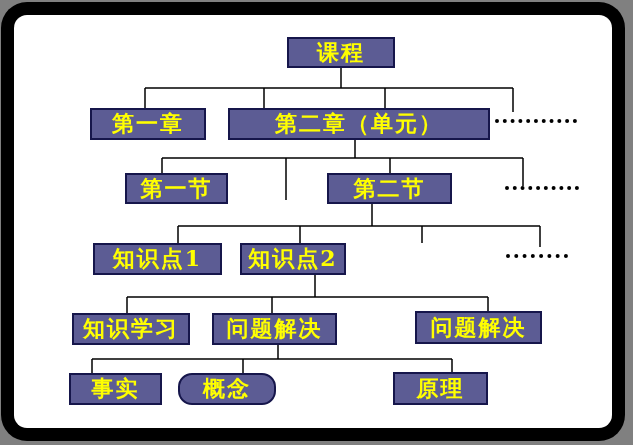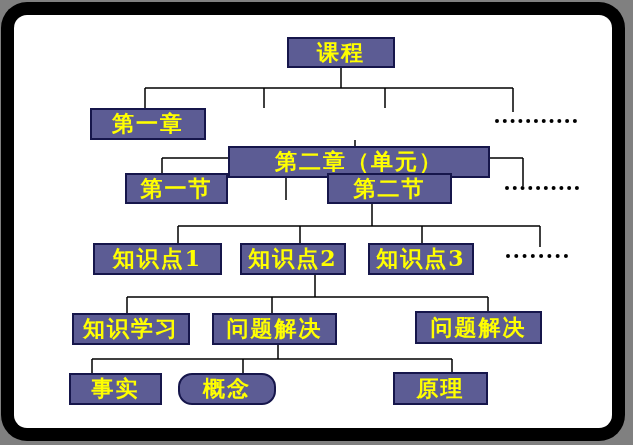--- a/index.html
+++ b/index.html
@@ -53,26 +53,25 @@
         <line x1="272" y1="297" x2="272" y2="313" stroke="#000000" stroke-width="1.5"></line>
         <line x1="488" y1="297" x2="488" y2="311" stroke="#000000" stroke-width="1.5"></line>
         <line x1="278" y1="345" x2="278" y2="359" stroke="#000000" stroke-width="1.5"></line>
         <line x1="92" y1="359" x2="452" y2="359" stroke="#000000" stroke-width="1.5"></line>
         <line x1="92" y1="359" x2="92" y2="373" stroke="#000000" stroke-width="1.5"></line>
         <line x1="243" y1="359" x2="243" y2="373" stroke="#000000" stroke-width="1.5"></line>
         <line x1="452" y1="359" x2="452" y2="372" stroke="#000000" stroke-width="1.5"></line>
       </svg>
   <div class="node" style="left: 90px; top: 108px; width: 116px; height: 32px;">第一章</div>
       <div class="node" style="left: 287px; top: 37px; width: 108px; height: 31px;">课程</div>
-      <div class="node" style="left: 228px; top: 108px; width: 262px; height: 32px; margin-top: 38px;">第二章（单元）</div>
+      <div class="node" style="left: 228px; top: 108px; width: 262px; height: 32px;">第二章（单元）</div>
       <div class="node" style="left: 125px; top: 173px; width: 103px; height: 31px;">第一节</div>
       <div class="node" style="left: 327px; top: 173px; width: 125px; height: 31px;">第二节</div>
       <div class="node" style="left: 93px; top: 243px; width: 129px; height: 32px;">知识点1</div>
       <div class="node" style="left: 240px; top: 243px; width: 106px; height: 32px;">知识点2</div>
-      <div class="node" style="left: 368px; top: 243px; width: 106px; height: 32px;">知识点3</div>
       <div class="node" style="left: 72px; top: 313px; width: 118px; height: 32px;">知识学习</div>
       <div class="node" style="left: 212px; top: 313px; width: 125px; height: 32px;">问题解决</div>
       <div class="node" style="left: 415px; top: 311px; width: 127px; height: 33px;">问题解决</div>
       <div class="node" style="left: 69px; top: 373px; width: 93px; height: 32px;">事实</div>
       <div class="node" style="left: 178px; top: 373px; width: 98px; height: 32px; border-radius: 14px;">概念</div>
       <div class="node" style="left: 393px; top: 372px; width: 95px; height: 33px;">原理</div>
       <div class="dots" style="left: 495px; top: 119px; width: 82px;"></div>
       <div class="dots" style="left: 505px; top: 186px; width: 74px;"></div>
       <div class="dots" style="left: 506px; top: 254px; width: 62px;"></div>
     </div>

